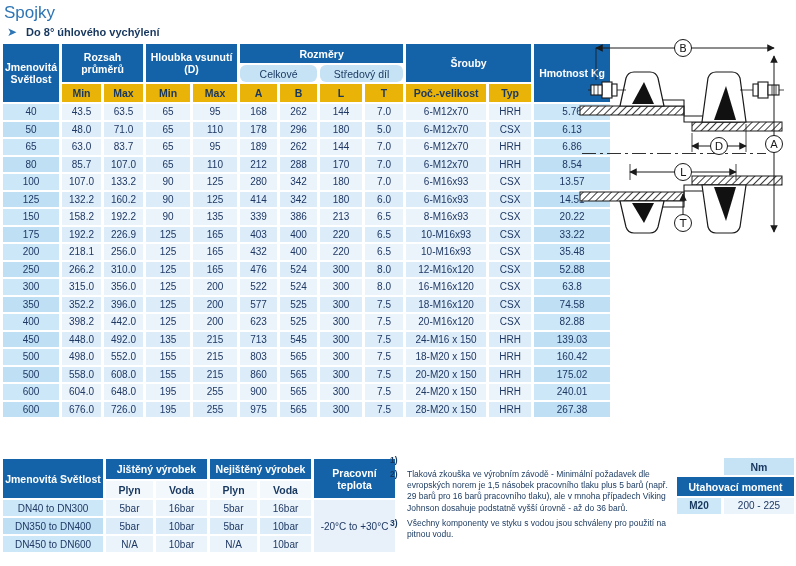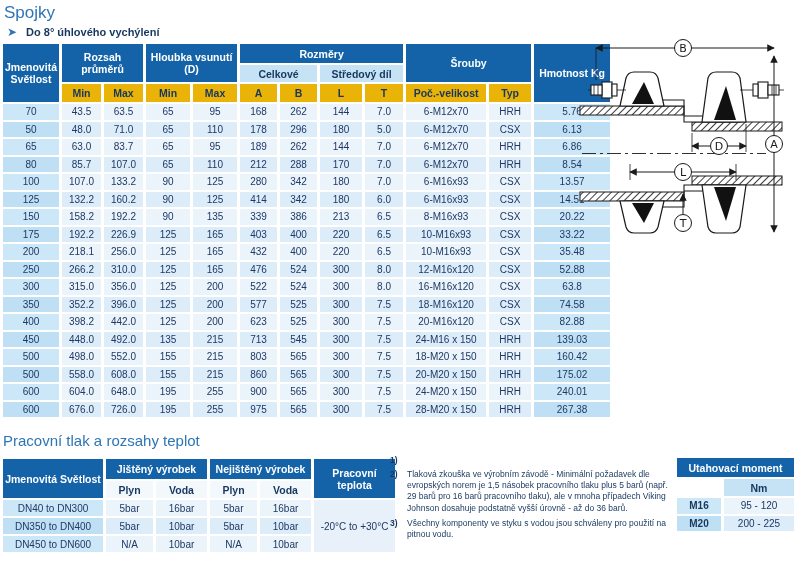--- a/index.html
+++ b/index.html
@@ -12,21 +12,21 @@
   .bullet-arrow { color:#2E75B5; font-size:12px; line-height:1; }
   .bullet-text { font-size:11px; font-weight:bold; color:#17375E; }
 
   table { border-collapse:separate; border-spacing:3px 2px; table-layout:fixed; }
   th, td { text-align:center; vertical-align:middle; overflow:hidden; }
 
   
   .main-table { position:absolute; left:0px; top:42px; width:577px; }
   .main-table th { font-size:10.5px; padding:0 1px; }
   .main-table .dk { background:#1463A8; color:#ffffff; font-weight:bold; }
-  .main-table .lt { background:#C6E2F5; color:#17375E; font-weight:bold; height:17px; }
+  .main-table .lt { background:#C6E2F5; color:#17375E; font-weight:normal; height:17px;border-radius:6px; }
   .main-table .wh { background:#eab308; color:#17375E; font-weight:bold; height:18px; }
   .main-table thead tr:first-child th { height:19px; }
   .main-table tbody td { font-size:10px; color:#1F3864; height:15.5px; line-height:15.5px; white-space:nowrap; }
   .main-table tbody tr:nth-child(odd) td { background:#EBF4FB; }
   .main-table tbody tr:nth-child(even) td { background:#DCEDF9; }
   .main-table tbody tr:nth-child(odd) td:first-child,
   .main-table tbody tr:nth-child(odd) td:last-child { background:#CCE7F7; }
   .main-table tbody tr:nth-child(even) td:first-child,
   .main-table tbody tr:nth-child(even) td:last-child { background:#BFE0F4; }
 
@@ -114,21 +114,21 @@
         <th class="wh">A</th>
         <th class="wh">B</th>
         <th class="wh">L</th>
         <th class="wh">T</th>
         <th class="wh">Poč.-velikost</th>
         <th class="wh">Typ</th>
       </tr>
     </thead>
     <tbody>
         <tr>
-          <td>70</td>
+          <td>40</td>
           <td>43.5</td>
           <td>63.5</td>
           <td>65</td>
           <td>95</td>
           <td>168</td>
           <td>262</td>
           <td>144</td>
           <td>7.0</td>
           <td>6-M12x70</td>
           <td>HRH</td>
@@ -459,21 +459,20 @@
     </g>
     <text x="105" y="142" font-size="11" text-anchor="middle" fill="#1a1a1a" font-family="DejaVu Sans, sans-serif">L</text>
 
     <g stroke="#1a1a1a" stroke-width="1" fill="none">
       <line x1="105" y1="180" x2="105" y2="160" marker-end="url(#arr)"></line>
       <circle cx="105" cy="189" r="8.5" fill="#ffffff"></circle>
     </g>
     <text x="105" y="193" font-size="11" text-anchor="middle" fill="#1a1a1a" font-family="DejaVu Sans, sans-serif">T</text>
   </svg>
 
-  <div class="title2">Pracovní tlak a rozsahy teplot</div>
 
   <table class="pressure-table">
     <colgroup>
       <col style="width:100px">
         <col style="width:47px">
         <col style="width:51px">
       <col style="width:47px">
         <col style="width:51px">
         <col style="width:81px">
     </colgroup>
@@ -531,32 +530,28 @@
     </div>
   </div>
 
   <table class="torque-table">
     <colgroup>
         <col style="width:44px">
         <col style="width:70px">
       </colgroup>
     <thead>
       <tr>
-        <th class="dk" colspan="2">Utahovací moment</th>
-      </tr>
-      <tr>
         <th class="blank"></th>
         <th class="lt">Nm</th>
       </tr>
+      <tr>
+        <th class="dk" colspan="2">Utahovací moment</th>
+      </tr>
     </thead>
     <tbody>
         <tr>
-          <td>M16</td>
-          <td>95 - 120</td>
-        </tr>
-        <tr>
           <td>M20</td>
           <td>200 - 225</td>
         </tr>
       </tbody>
   </table>
 
 </div>
 
 </body></html>

